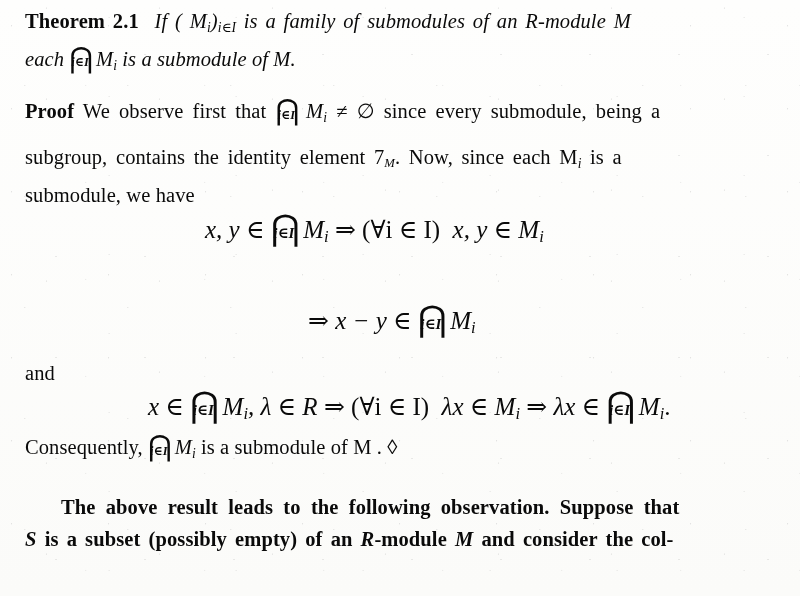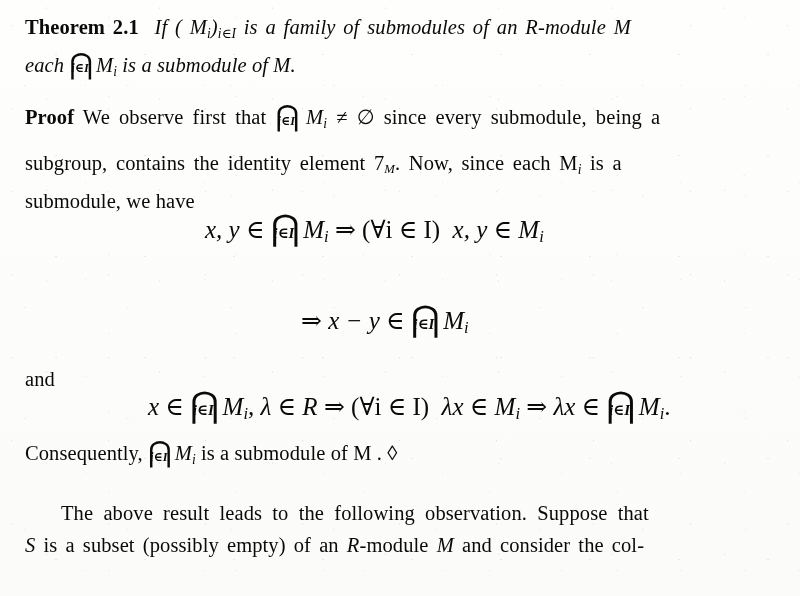--- a/index.html
+++ b/index.html
@@ -41,21 +41,20 @@
   }
 
   
   .blk { position: absolute; width: 750px; }
   .ln  { display: block; white-space: nowrap; }
 
   .body-text {
     font-size: 20.5px;
     line-height: 30px;
     letter-spacing: .1px;
-    margin-top: 6px;
   }
   .b  { font-weight: bold; }
   .it { font-style: italic; }
 
   
   .j-thm1  { word-spacing: 2.6px; font-style: italic; }
   .j-prf1  { word-spacing: 3.9px; }
   .j-prf2  { word-spacing: 3.4px; }
   .j-tail1 { word-spacing: 5.0px; }
   .j-tail2 { word-spacing: 2.9px; }
@@ -159,21 +158,21 @@
   <div class="display" style="left:180px; top:211px;">
     <span>x, y ∈</span>
     <span class="bigcap"><span class="sym">⋂</span><span class="lim">i∈I</span></span>
     <span>M</span><span class="sub">i</span>
     <span class="op">⇒</span>
     <span class="op">(∀i ∈ I)</span>&nbsp;
     <span>x, y ∈ M</span><span class="sub">i</span>
   </div>
 
 
-  <div class="display" style="left:276px; top:302px;">
+  <div class="display" style="left:283px; top:302px;">
     <span class="op">⇒</span>
     <span>x − y ∈</span>
     <span class="bigcap"><span class="sym">⋂</span><span class="lim">i∈I</span></span>
     <span>M</span><span class="sub">i</span>
   </div>
 
   <div class="blk body-text" style="top:358px;">
     <span class="ln">and</span>
   </div>
 
@@ -192,21 +191,21 @@
 
   <div class="blk body-text" style="top:432px;">
     <span class="ln">
       <span>Consequently,</span>
       <span class="bigcap"><span class="sym">⋂</span><span class="lim">i∈I</span></span>
       <span class="mi">M</span><span class="sub">i</span>
       <span>is a submodule of M . ◊</span>
     </span>
   </div>
 
-  <div class="blk body-text" style="top:492px;">
+  <div class="blk body-text" style="top:492px;font-weight:bold;">
 
     <span class="ln j-tail1" style="padding-left:36px;">The above result leads to the following observation.  Suppose that</span>
 
     <span class="ln j-tail2" style="margin-top:2px;">
       <span class="mi">S</span>
       <span>is a subset (possibly empty) of an</span>
       <span class="mi">R</span><span>-module</span>
       <span class="mi">M</span>
       <span>and consider the col-</span>
     </span>

